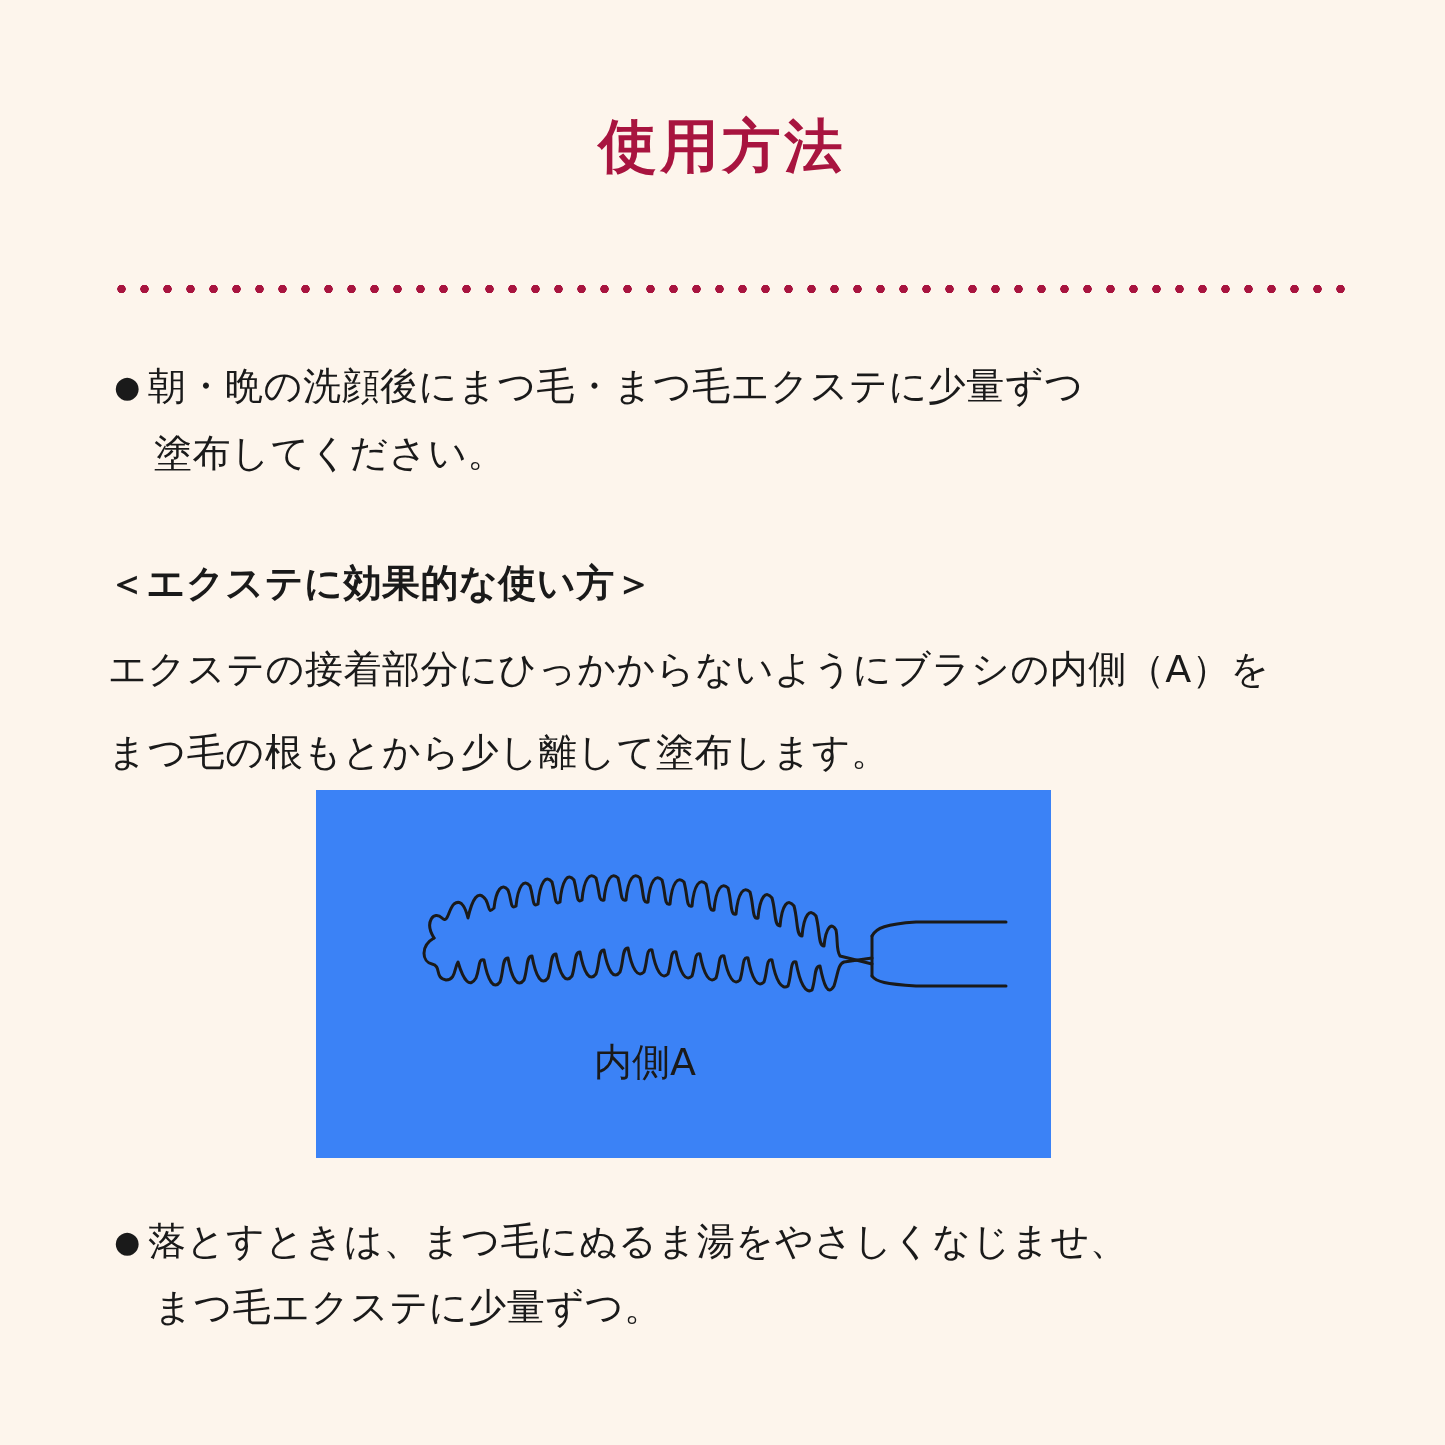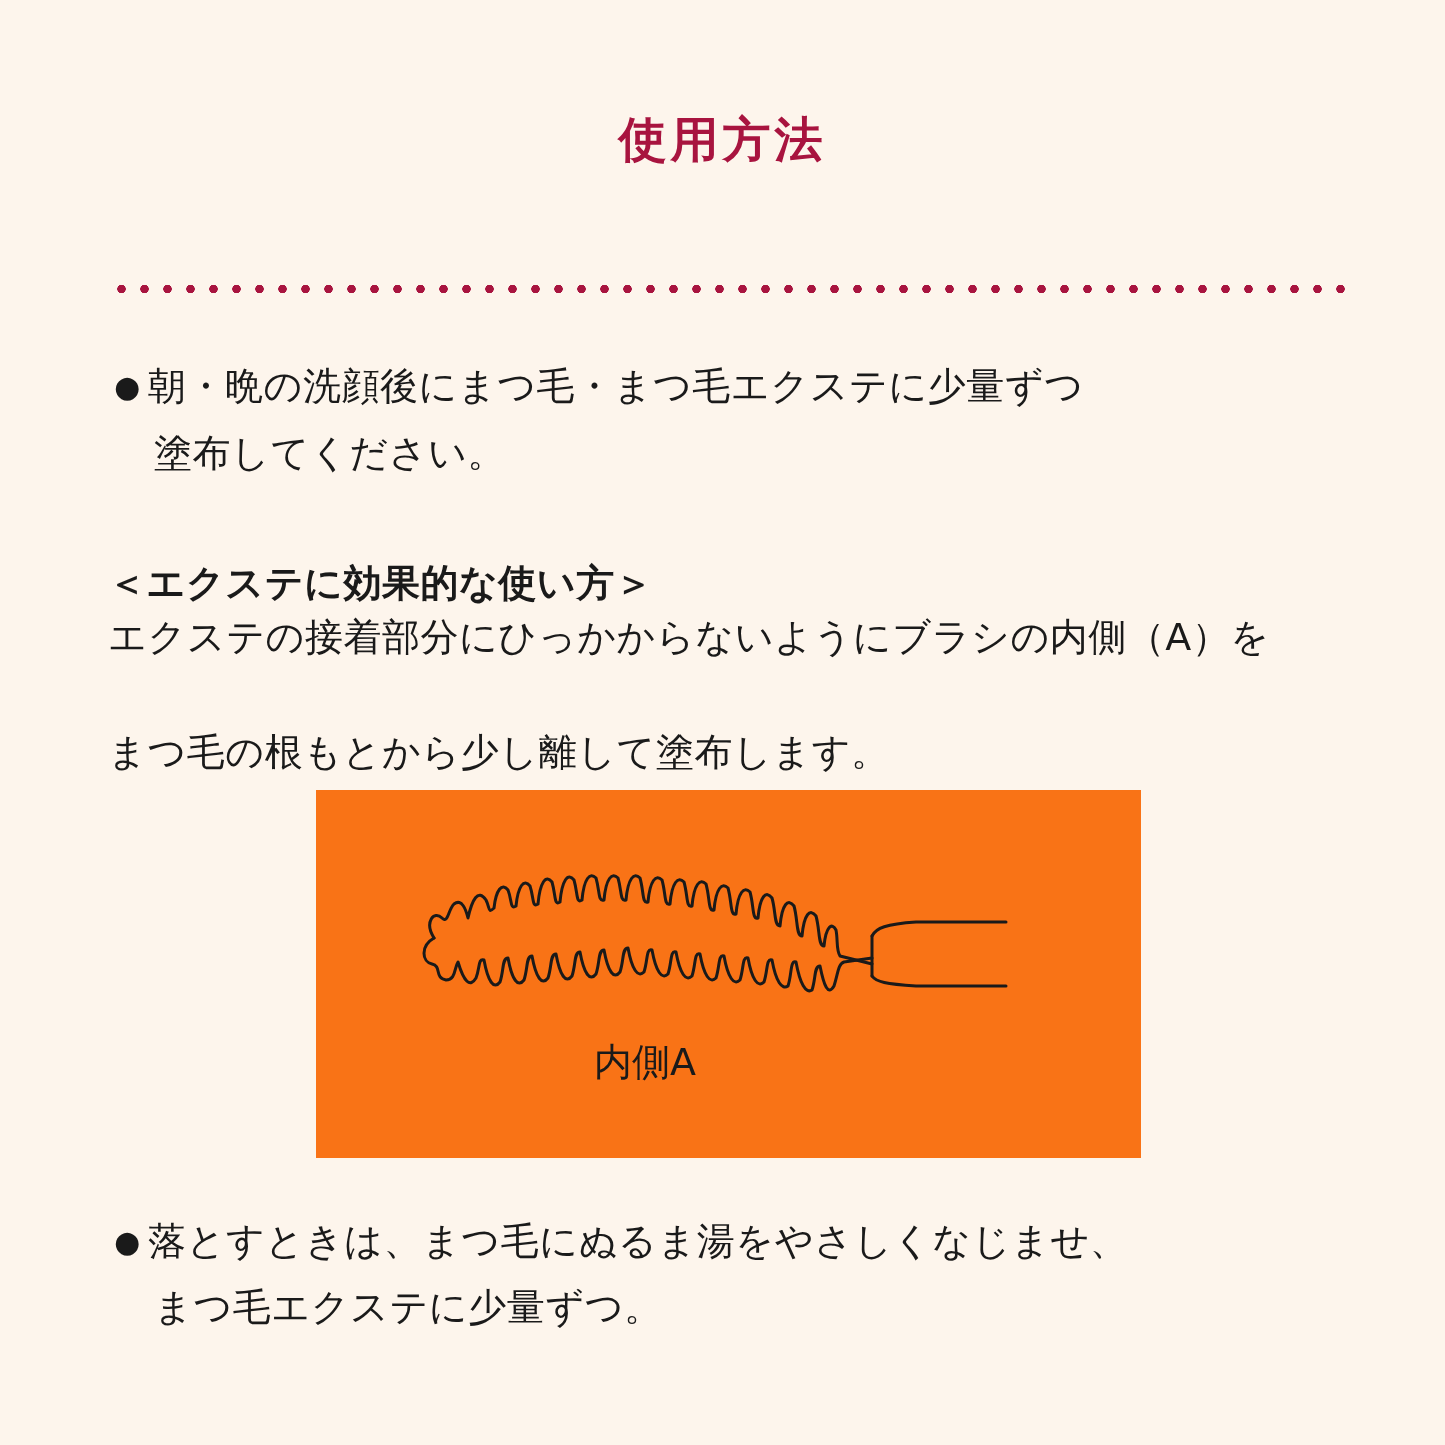--- a/index.html
+++ b/index.html
@@ -14,21 +14,21 @@
       overflow: hidden;
       font-family: "DejaVu Sans", "Liberation Sans", sans-serif;
       color: #1a1a1a;
     }
     .title {
       position: absolute;
       top: 108px;
       left: 0;
       width: 1445px;
       text-align: center;
-      font-size: 48px;
+      font-size: 58px;
       font-weight: bold;
       color: #a8143f;
       letter-spacing: 4px;
     }
     .dot-divider {
       position: absolute;
       top: 284px;
       left: 110px;
       width: 1240px;
       height: 10px;
@@ -47,23 +47,23 @@
     .bullet {
       display: inline-block;
       width: 34px;
       font-size: 30px;
       vertical-align: 2px;
     }
     .figure-box {
       position: absolute;
       left: 316px;
       top: 790px;
-      width: 825px;
+      width: 735px;
       height: 368px;
-      background: #f97316;
+      background: #3b82f6;
     }
     .figure-box svg {
       position: absolute;
       left: 0;
       top: 0;
     }
     .figure-caption {
       position: absolute;
       left: 278px;
       top: 248px;
@@ -81,21 +81,21 @@
 
 <div>
   <div class="text-line" style="left:114px; top:360px;">
     <span class="bullet">●</span><span>朝・晩の洗顔後にまつ毛・まつ毛エクステに少量ずつ</span>
   </div>
   <div class="text-line" style="left:154px; top:427px;">塗布してください。</div>
 </div>
 
 <div>
   <div class="text-line" style="left:108px; top:557px;font-weight:bold;">＜エクステに効果的な使い方＞</div>
-  <div class="text-line" style="left:108px; top:611px;">エクステの接着部分にひっかからないようにブラシの内側（A）を</div>
+  <div class="text-line" style="left:108px; top:643px;">エクステの接着部分にひっかからないようにブラシの内側（A）を</div>
   <div class="text-line" style="left:108px; top:689px;margin-top:37px;">まつ毛の根もとから少し離して塗布します。</div>
 </div>
 
 <div class="figure-box">
   <svg width="811" height="368" viewBox="0 0 811 368" xmlns="http://www.w3.org/2000/svg">
     <g fill="none" stroke="#1a1a1a" stroke-width="3" stroke-linecap="round" stroke-linejoin="round">
 
       <path d="M 118 148
                C 108 132, 118 120, 126 128
                C 132 134, 132 120, 138 114

